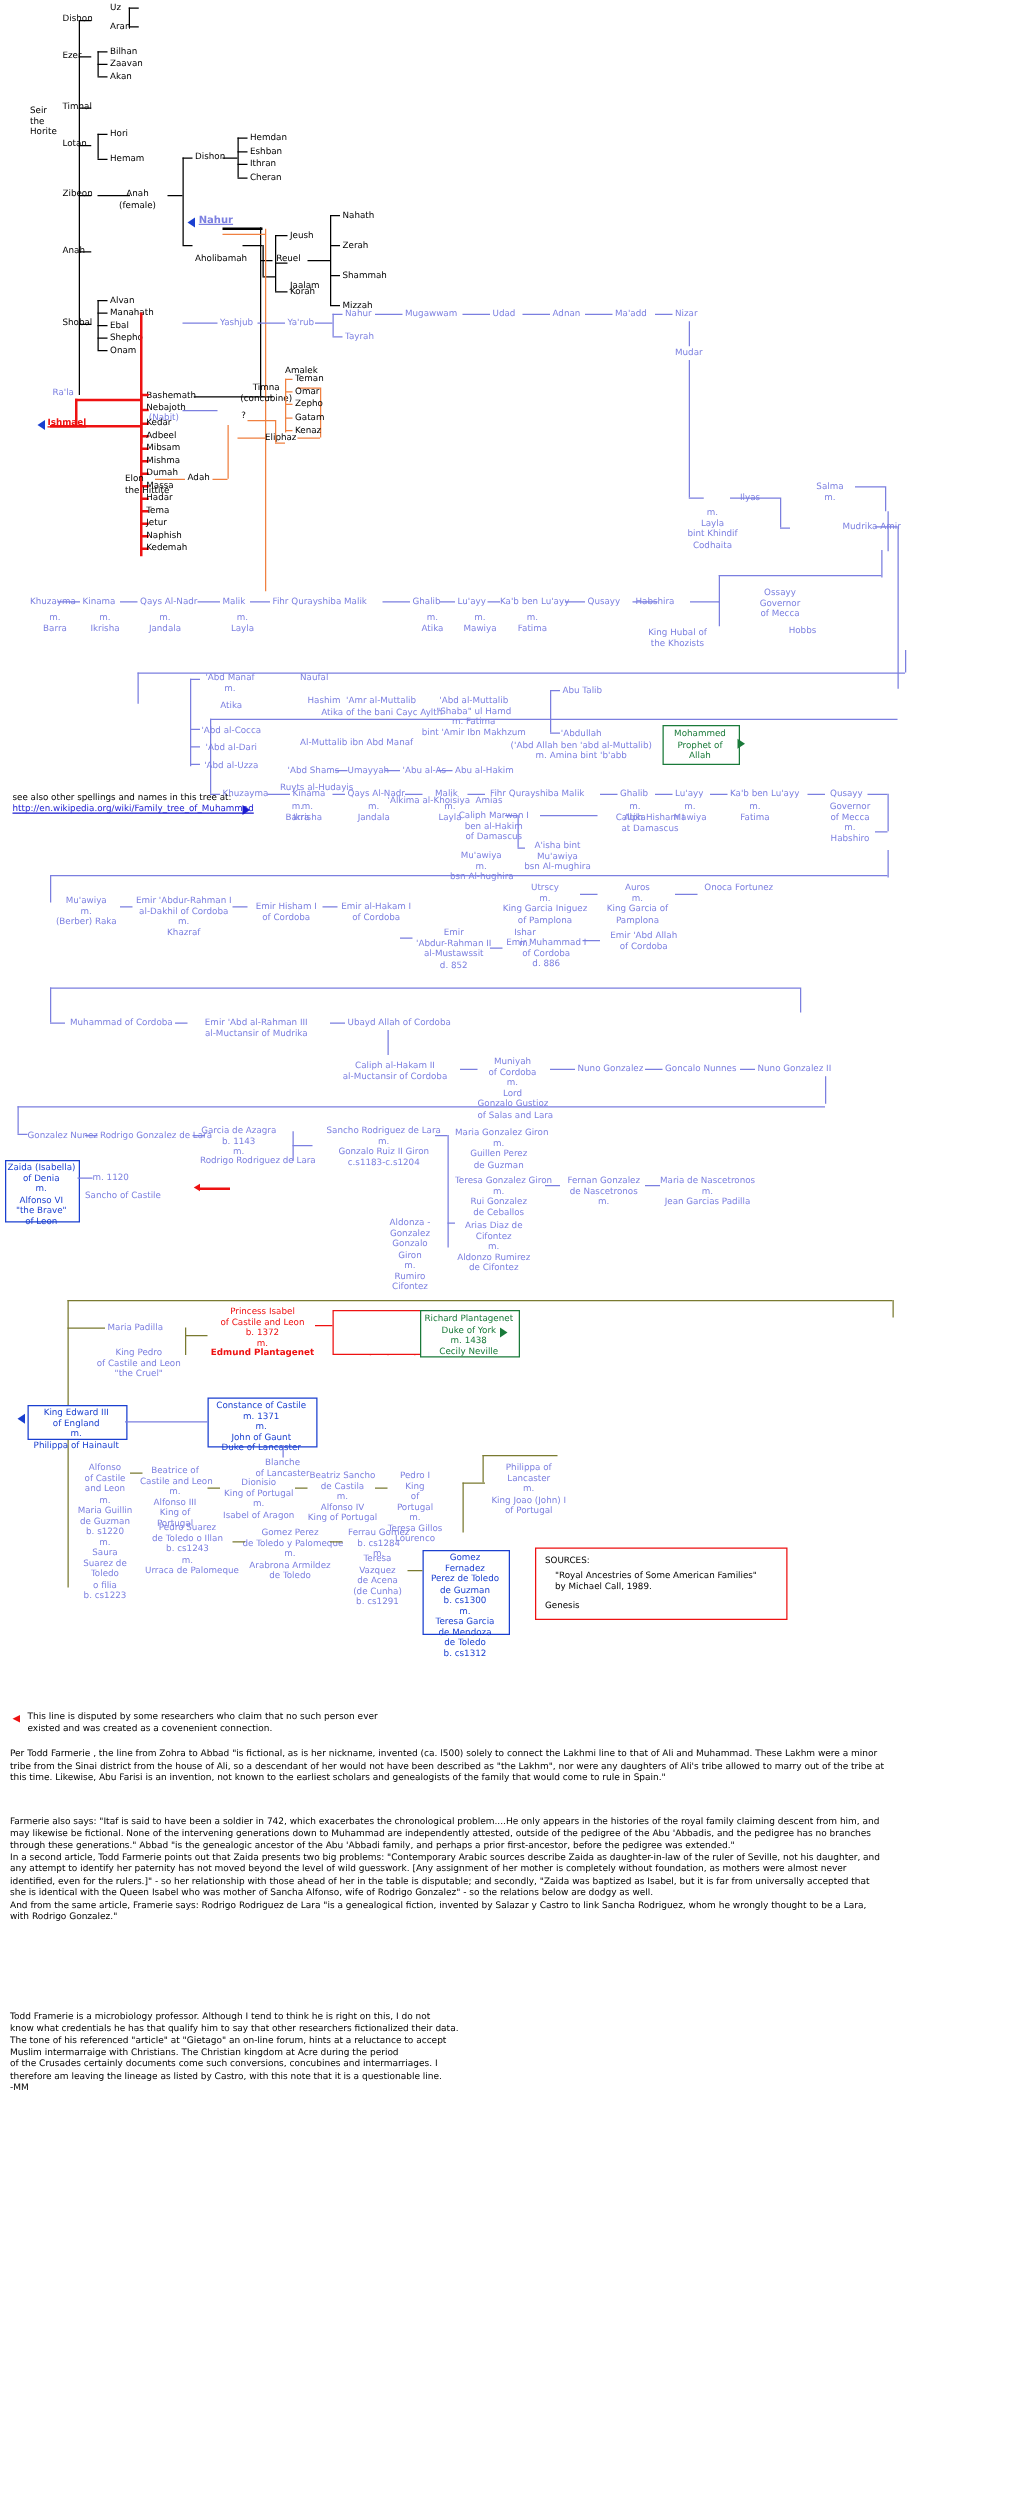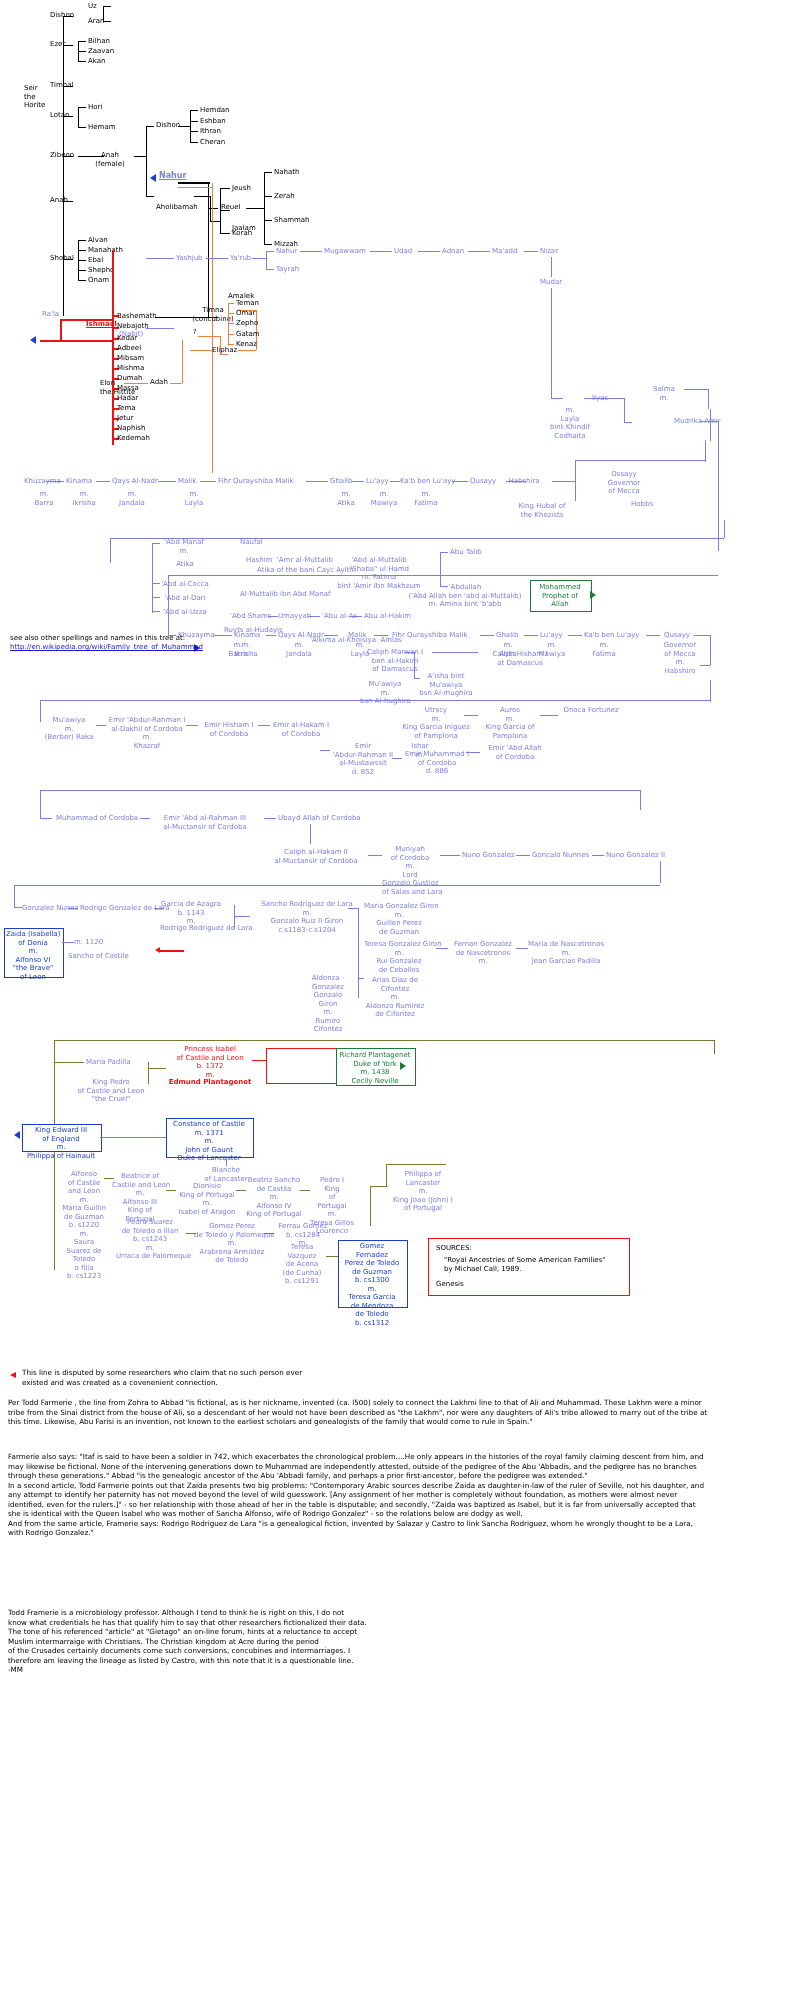--- a/index.html
+++ b/index.html
@@ -172,21 +172,21 @@
   <div class="n blk" style="left:117px;top:424px;">Naphish</div>
   <div class="h hr h2" style="left:112px;top:438px;width:7px;height:2px;"></div>
   <div class="n blk" style="left:117px;top:434px;">Kedemah</div>
   <div class="v vr h2" style="left:112px;top:315px;height:130px;width:2px;"></div>
 
   <div class="n blu" style="left:42px;top:310px;">Ra'la</div>
   <div class="h hr h2" style="left:60px;top:319px;width:52px;height:2px;"></div>
   <div class="v vr h2" style="left:60px;top:319px;height:22px;width:2px;"></div>
   <div class="h hr h2" style="left:40px;top:340px;width:72px;height:2px;"></div>
   <div class="arrow ar-l" style="left:30px;top:336px;"></div>
-  <div class="n red ul bold" style="left:38px;top:320px;margin-left:48px;">Ishmael</div>
+  <div class="n red ul bold" style="left:38px;top:334px;">Ishmael</div>
 
   <div class="v vo" style="left:212px;top:183px;height:290px;"></div>
   <div class="h ho" style="left:178px;top:187px;width:34px;"></div>
   <div class="n blk ctr" style="left:190px;top:306px;width:46px;">Timna
 (concubine)</div>
   <div class="h ho" style="left:238px;top:310px;width:18px;"></div>
   <div class="v vo" style="left:256px;top:310px;height:40px;"></div>
   <div class="h ho" style="left:238px;top:350px;width:18px;"></div>
   <div class="n blk" style="left:212px;top:346px;">Eliphaz</div>
   <div class="h ho" style="left:190px;top:350px;width:22px;"></div>
@@ -461,21 +461,21 @@
   <div class="h hu" style="left:466px;top:752px;width:14px;"></div>
   <div class="h hu" style="left:464px;top:715px;width:14px;"></div>
   <div class="h hu" style="left:540px;top:715px;width:18px;"></div>
 
   <div class="h hu" style="left:40px;top:790px;width:600px;"></div>
   <div class="v vu" style="left:40px;top:790px;height:28px;"></div>
   <div class="h hu" style="left:40px;top:818px;width:12px;"></div>
   <div class="n blu" style="left:56px;top:814px;">Muhammad of Cordoba</div>
   <div class="h hu" style="left:140px;top:818px;width:10px;"></div>
   <div class="n blu ctr" style="left:150px;top:814px;width:110px;">Emir 'Abd al-Rahman III
-al-Muctansir of Cordoba</div>
+al-Muctansir of Mudrika</div>
   <div class="h hu" style="left:264px;top:818px;width:12px;"></div>
   <div class="n blu" style="left:278px;top:814px;">Ubayd Allah of Cordoba</div>
   <div class="v vu" style="left:310px;top:824px;height:20px;"></div>
   <div class="n blu ctr" style="left:268px;top:848px;width:96px;">Caliph al-Hakam II
 al-Muctansir of Cordoba</div>
   <div class="h hu" style="left:368px;top:855px;width:14px;"></div>
   <div class="n blu ctr" style="left:382px;top:845px;width:56px;">Muniyah
 of Cordoba
 m.
 Lord

